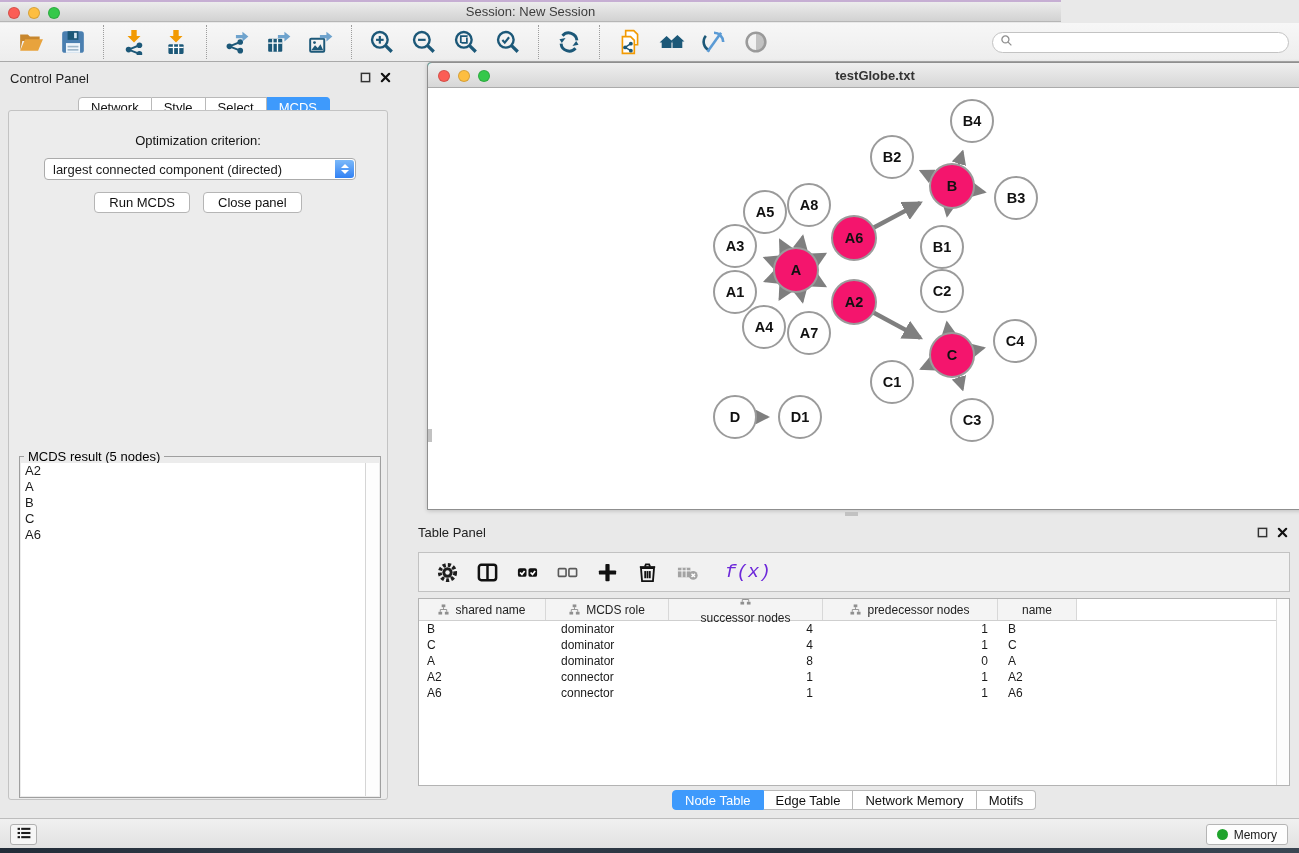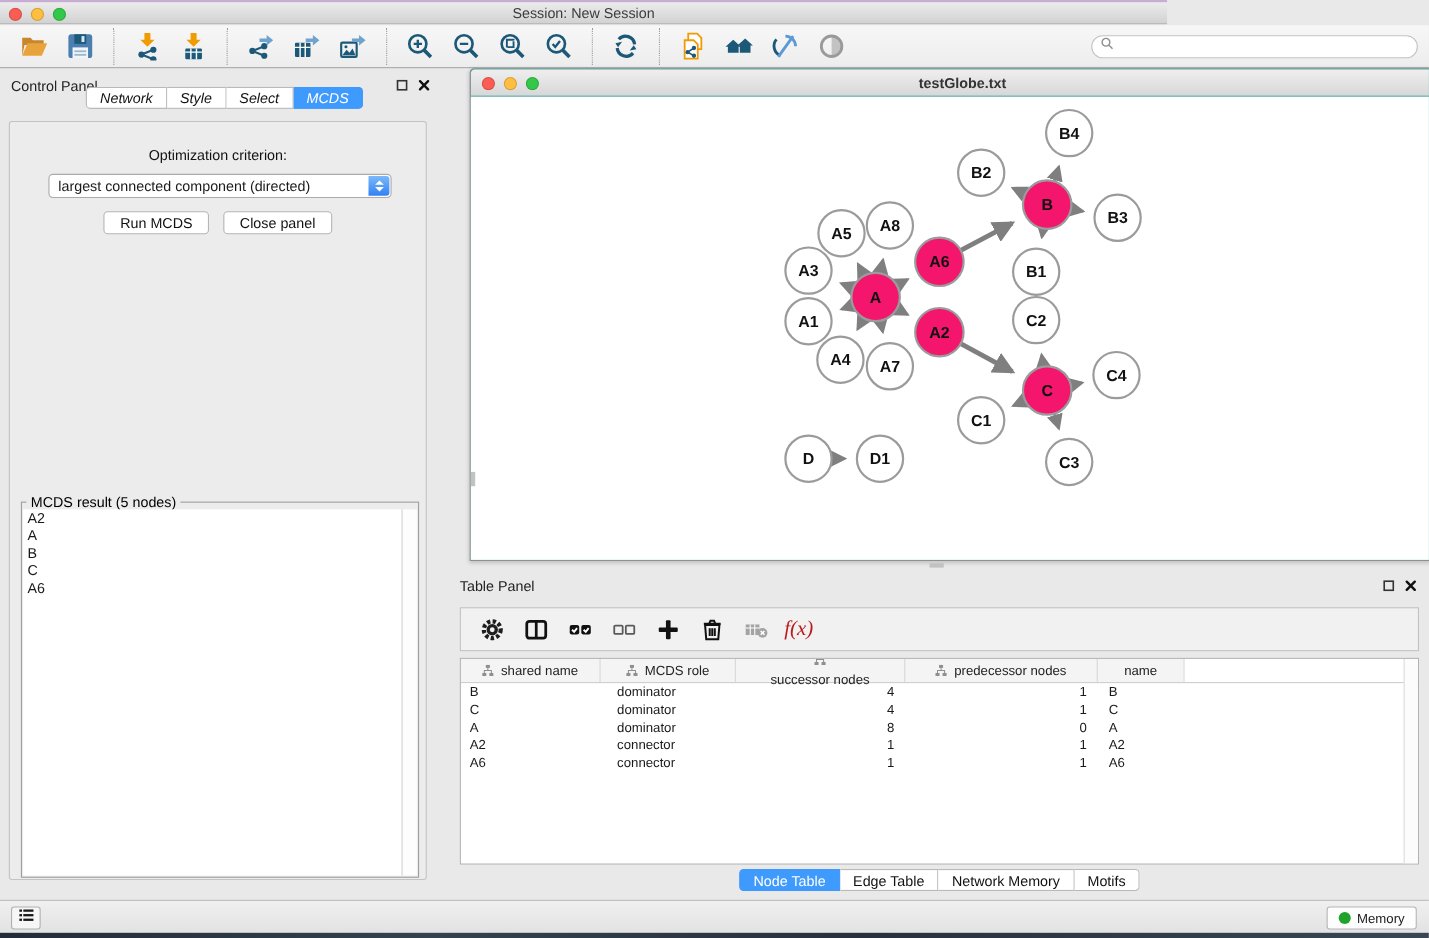--- a/index.html
+++ b/index.html
@@ -29,21 +29,21 @@
   .searchbox svg { width:13px; height:13px; }
   .searchbox input { border:none; outline:none; flex:1; font-size:12px; margin-left:5px; background:transparent; }
 
   
   .cp-title { position:absolute; left:10px; top:71px; font-size:13px; color:#222; }
   .panel-btns { position:absolute; display:flex; gap:7px; align-items:center; }
   .panel-btns .pb { width:13px; height:13px; display:flex; align-items:center; justify-content:center; cursor:pointer; }
   .pb svg { width:11px; height:11px; }
   .cp-btns { left:359px; top:71px; }
   .segbar { position:absolute; display:flex; }
-  .cp-tabs { left:78px; top:79px;font-style:italic; }
+  .cp-tabs { left:78px; top:97px; }
   .segtab { height:20px; padding:0 12px; background:#fff; border:1px solid #b9b9b9; border-left:none;
     font-size:13px; display:flex; align-items:center; justify-content:center; color:#111; cursor:pointer; }
   .segtab:first-child { border-left:1px solid #b9b9b9; border-radius:4px 0 0 4px; }
   .segtab:last-child { border-radius:0 4px 4px 0; }
   .segtab.sel { background:#3e9afc; border-color:#3e9afc; color:#fff; }
   .cp-box { position:absolute; left:8px; top:110px; width:380px; height:690px;
     background:#ececec; border:1px solid #c3c3c3; border-radius:3px; }
   .opt-label { position:absolute; left:0; top:22px; width:100%; text-align:center; font-size:13px; color:#111; }
   .cp-select { position:absolute; left:35px; top:47px; width:312px; height:22px; background:#fff;
     border:1px solid #ababab; border-radius:4px; font-size:13px; display:flex; align-items:center;
@@ -74,21 +74,21 @@
   .resize-grip { position:absolute; right:1px; bottom:1px; width:14px; height:14px; }
   .h-mark { position:absolute; left:845px; top:512px; width:13px; height:4px; background:#c2c2c2; }
 
   
   .tp-title { position:absolute; left:418px; top:525px; font-size:13px; color:#222; }
   .tp-btns { left:1256px; top:526px; }
   .tp-toolbar { position:absolute; left:418px; top:552px; width:872px; height:40px; background:#f1f1f1;
     border:1px solid #c2c2c2; display:flex; align-items:center; padding-left:8px; }
   .tp-toolbar .tbicon { margin:0 5px; }
   .tp-toolbar .tbicon svg { width:23px; height:23px; }
-  .fxtext { font-family:Liberation Serif, serif; font-style:italic; font-size:19px; color:#b91c1c; margin-left:6px; }
+  .fxtext { font-family:Liberation Mono, monospace; font-style:italic; font-size:19px; color:#6d28d9; margin-left:18px; }
   .tbl { position:absolute; left:418px; top:598px; width:872px; height:188px; background:#fff; border:1px solid #b3b3b3; overflow:hidden; }
   .thead { display:flex; height:22px; background:#f4f4f4; border-bottom:1px solid #cfcfcf; }
   .th { display:flex; align-items:center; justify-content:center; gap:6px; font-size:12px; color:#222;
     border-right:1px solid #d8d8d8; cursor:pointer; }
   .th.filler { border-right:none; flex:1; background:#fff; cursor:default; }
   .colicon svg { width:11px; height:11px; display:block; }
   .tr { display:flex; height:16px; align-items:center; font-size:12px; cursor:default; }
   .td { overflow:hidden; white-space:nowrap; }
   .td.l { text-align:left; } .td.r { text-align:right; }
   .tbl-scroll { position:absolute; top:0; right:0; width:13px; height:100%; background:#fcfcfc; border-left:1px solid #dcdcdc; }

